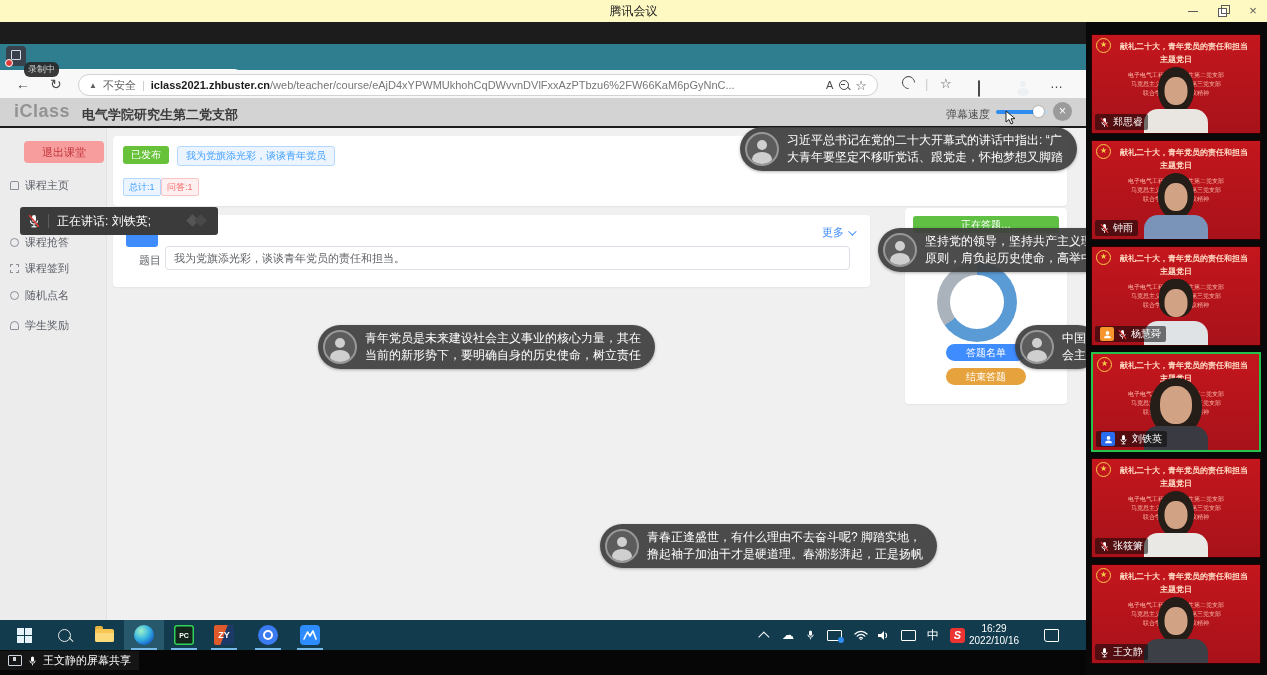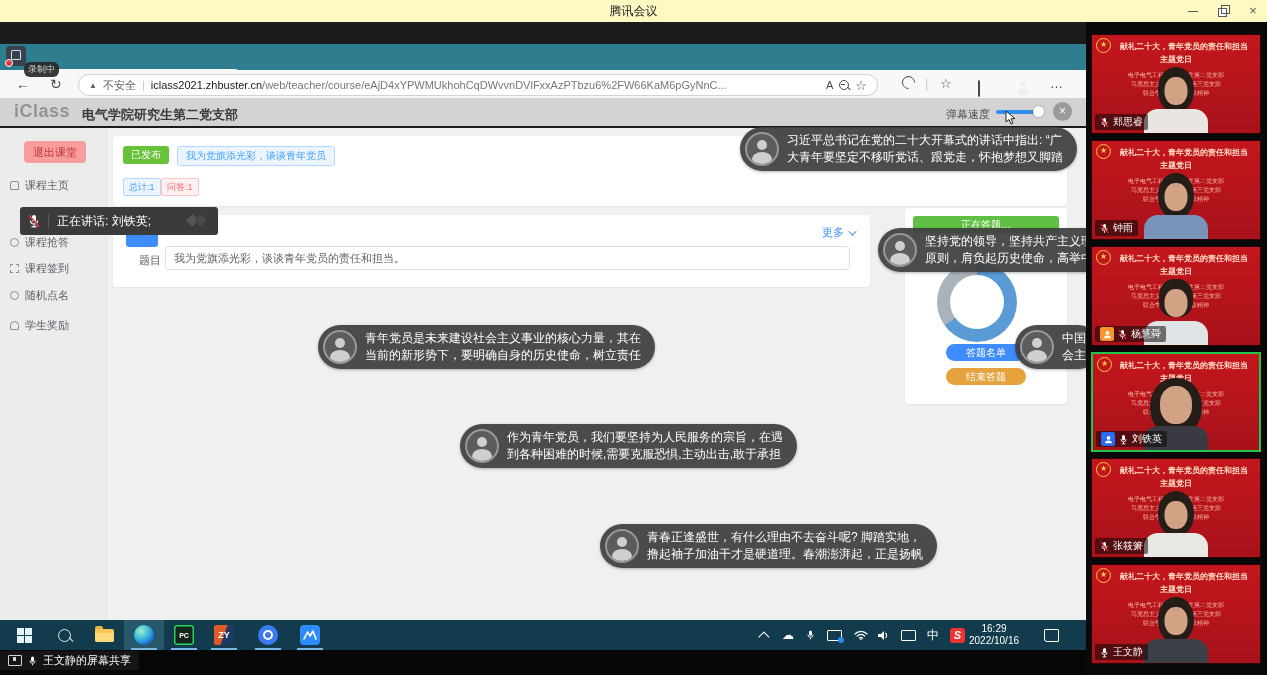--- a/index.html
+++ b/index.html
@@ -27,21 +27,21 @@
   .rec-widget::before{content:"";position:absolute;left:5px;top:4px;width:8px;height:8px;border:1.5px solid #d6dce4;border-radius:1px;}
   .rec-widget::after{content:"";position:absolute;left:-1px;bottom:-1px;width:6px;height:6px;border-radius:50%;background:#e03b3b;border:1px solid #fff;}
   .rec-label{position:absolute;left:24px;top:40px;background:rgba(40,40,40,.92);color:#cfcfcf;font-size:9px;padding:1px 4px;border-radius:6px;z-index:60;}
   
   .navbar{position:absolute;left:0;top:48px;width:1086px;height:30px;background:#f8f8f8;border-bottom:1px solid #e2e2e2;}
   .nav-glyph{position:absolute;top:6px;font-size:14px;color:#4c4c4c;}
   .addr{position:absolute;left:78px;top:4px;width:800px;height:22px;background:#fff;border:1px solid #d2d2d2;border-radius:11px;display:flex;align-items:center;padding:0 10px;box-sizing:border-box;gap:6px;font-size:11px;color:#5f5f5f;}
   .addr .warn{font-size:8px;}
   .addr .sep{color:#c9c9c9;}
   .url{flex:1 1 auto;overflow:hidden;white-space:nowrap;text-overflow:ellipsis;color:#777;}
-  .url b{color:#1b1b1b;font-weight:normal;}
+  .url b{color:#1b1b1b;font-weight:bold;}
   .addr-ico{flex:0 0 auto;color:#4a4a4a;font-size:11px;}
   .mag{width:8px;height:8px;border:1.3px solid #4a4a4a;border-radius:50%;position:relative;}
   .mag::before{content:"";position:absolute;left:1px;top:3px;width:4px;border-top:1.3px solid #4a4a4a;}
   .mag::after{content:"";position:absolute;left:7px;top:7px;width:4px;border-top:1.3px solid #4a4a4a;transform:rotate(45deg);}
   .ext{position:absolute;top:6px;color:#4a4a4a;font-size:13px;}
   .c-gap{width:11px;height:11px;border:1.6px solid #4a4a4a;border-radius:50%;border-right-color:transparent;transform:rotate(45deg);}
   .coll{width:10px;height:9px;border:1.3px solid #4a4a4a;border-radius:1px;position:relative;background:#f8f8f8;}
   .coll::before{content:"";position:absolute;left:2px;top:-4px;width:10px;height:9px;border:1.3px solid #4a4a4a;border-radius:1px;z-index:-1;}
   .prof{width:15px;height:15px;border-radius:50%;background:#9aa0a8;position:relative;overflow:hidden;}
   .prof::before{content:"";position:absolute;left:4.5px;top:3px;width:6px;height:6px;border-radius:50%;background:#eef1f4;}
@@ -52,21 +52,21 @@
   .course{position:absolute;left:82px;top:8px;font-size:13px;font-weight:bold;color:#3a3a3a;}
   .dm-label{position:absolute;left:946px;top:9px;font-size:11px;color:#4a4a4a;}
   .dm-slider{position:absolute;left:996px;top:12px;width:52px;height:4px;border-radius:2px;background:#c3d6e8;}
   .dm-fill{height:4px;border-radius:2px;background:#2f8cf0;}
   .dm-handle{position:absolute;top:-4px;width:11px;height:11px;border-radius:50%;background:#fff;box-shadow:0 0 2px rgba(0,0,0,.4);}
   .dm-close{position:absolute;left:1053px;top:4px;width:19px;height:19px;border-radius:50%;background:#9b9b9b;color:#fff;font-size:12px;text-align:center;line-height:19px;}
   .cursor{position:absolute;left:1004px;top:12px;z-index:70;}
   
   .content{position:absolute;left:0;top:106px;width:1086px;height:492px;background:#f0f0f0;}
   .side{position:absolute;left:0;top:0;width:106px;height:492px;background:#ececec;border-right:1px solid #e2e2e2;}
-  .exit-btn{position:absolute;left:24px;top:13px;width:62px;height:22px;background:#f79d9d;color:#c2353b;font-size:11px;text-align:center;line-height:22px;border-radius:4px;}
+  .exit-btn{position:absolute;left:24px;top:13px;width:80px;height:22px;background:#f79d9d;color:#c2353b;font-size:11px;text-align:center;line-height:22px;border-radius:4px;}
   .mi{position:absolute;left:10px;display:flex;align-items:center;gap:6px;font-size:11px;color:#5a5e66;white-space:nowrap;}
   .mi i{width:9px;height:9px;border:1px solid #8a8f99;display:inline-block;box-sizing:border-box;}
   .ic-round{border-radius:50%;}
   .ic-scan{border-style:dashed !important;}
   .ic-bm{border-radius:2px 2px 0 0;}
   .ic-medal{border-radius:50% 50% 1px 1px;}
   .card{position:absolute;background:#fff;border-radius:4px;box-shadow:0 1px 2px rgba(0,0,0,.05);}
   .card1{left:113px;top:8px;width:954px;height:70px;}
   .btn-green{position:absolute;left:10px;top:10px;height:18px;padding:0 8px;background:#67c23a;color:#fff;font-size:10px;line-height:18px;border-radius:3px;}
   .tag-blue{position:absolute;left:64px;top:10px;height:18px;padding:0 8px;border:1px solid #b3d8ff;background:#ecf5ff;color:#409eff;font-size:10px;line-height:18px;border-radius:3px;white-space:nowrap;}
@@ -294,27 +294,20 @@
           <div>原则，肩负起历史使命，高举中国特</div>
         </span>
     </div>
     <div class="bubble" style="left:318px;top:303px;justify-content:center;">
       <span class="b-av"></span>
       <span class="b-lines">
           <div>青年党员是未来建设社会主义事业的核心力量，其在</div>
           <div>当前的新形势下，要明确自身的历史使命，树立责任</div>
         </span>
     </div>
-    <div class="bubble" style="left:460px;top:402px;">
-      <span class="b-av"></span>
-      <span class="b-lines">
-          <div>作为青年党员，我们要坚持为人民服务的宗旨，在遇</div>
-          <div>到各种困难的时候,需要克服恐惧,主动出击,敢于承担</div>
-        </span>
-    </div>
     <div class="bubble" style="left:600px;top:502px;">
       <span class="b-av"></span>
       <span class="b-lines">
           <div>青春正逢盛世，有什么理由不去奋斗呢? 脚踏实地，</div>
           <div>撸起袖子加油干才是硬道理。春潮澎湃起，正是扬帆</div>
         </span>
     </div>
     <div class="bubble" style="left:1015px;top:303px;">
       <span class="b-av"></span>
       <span class="b-lines">

